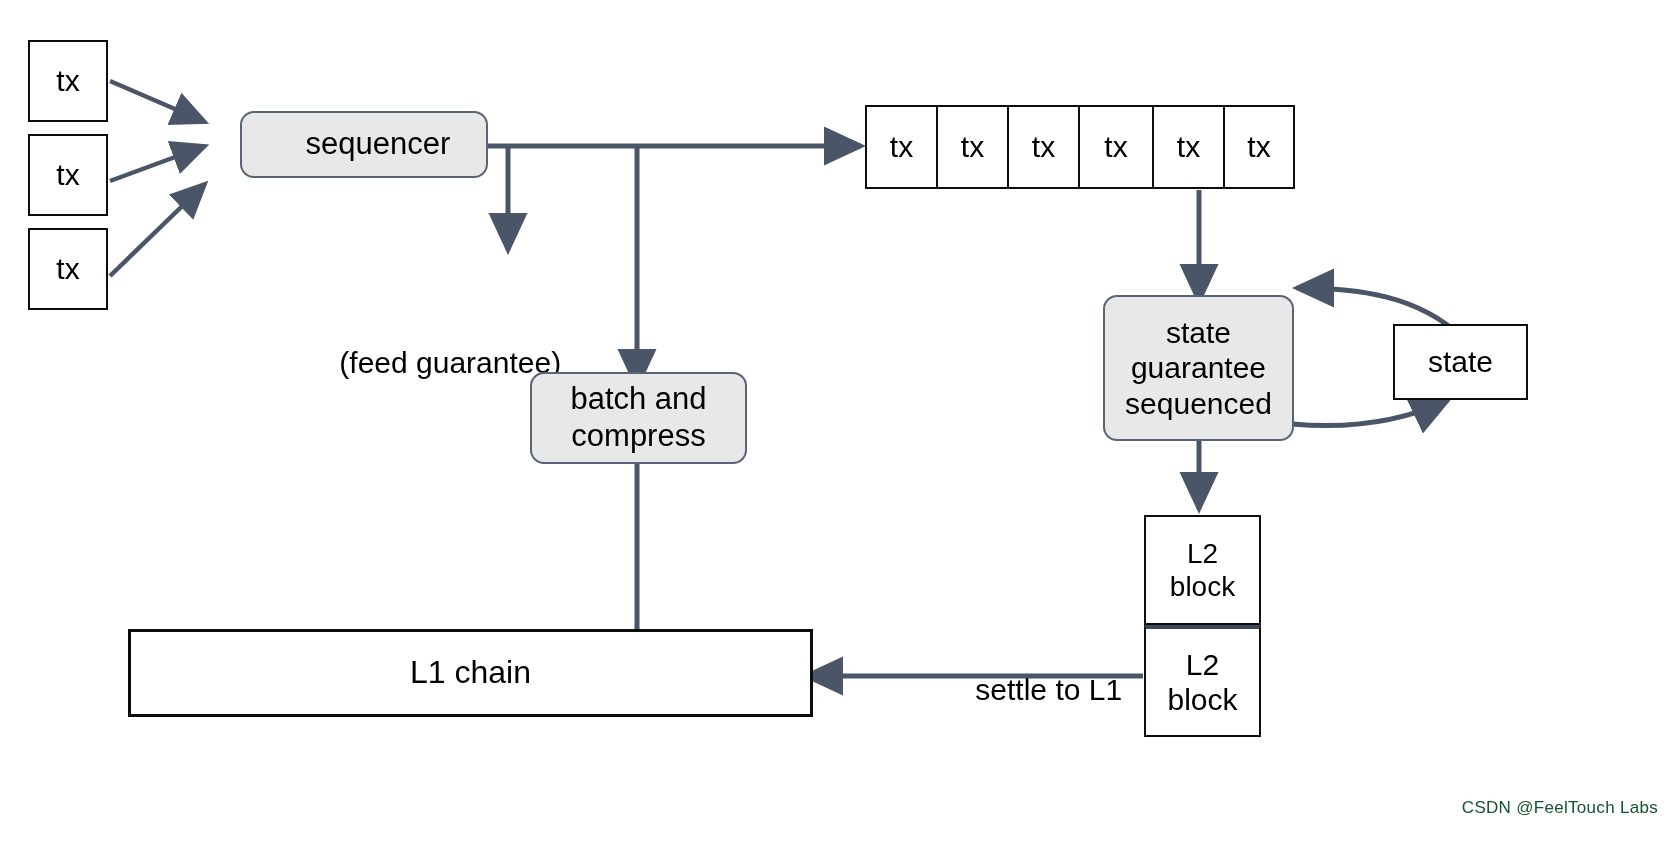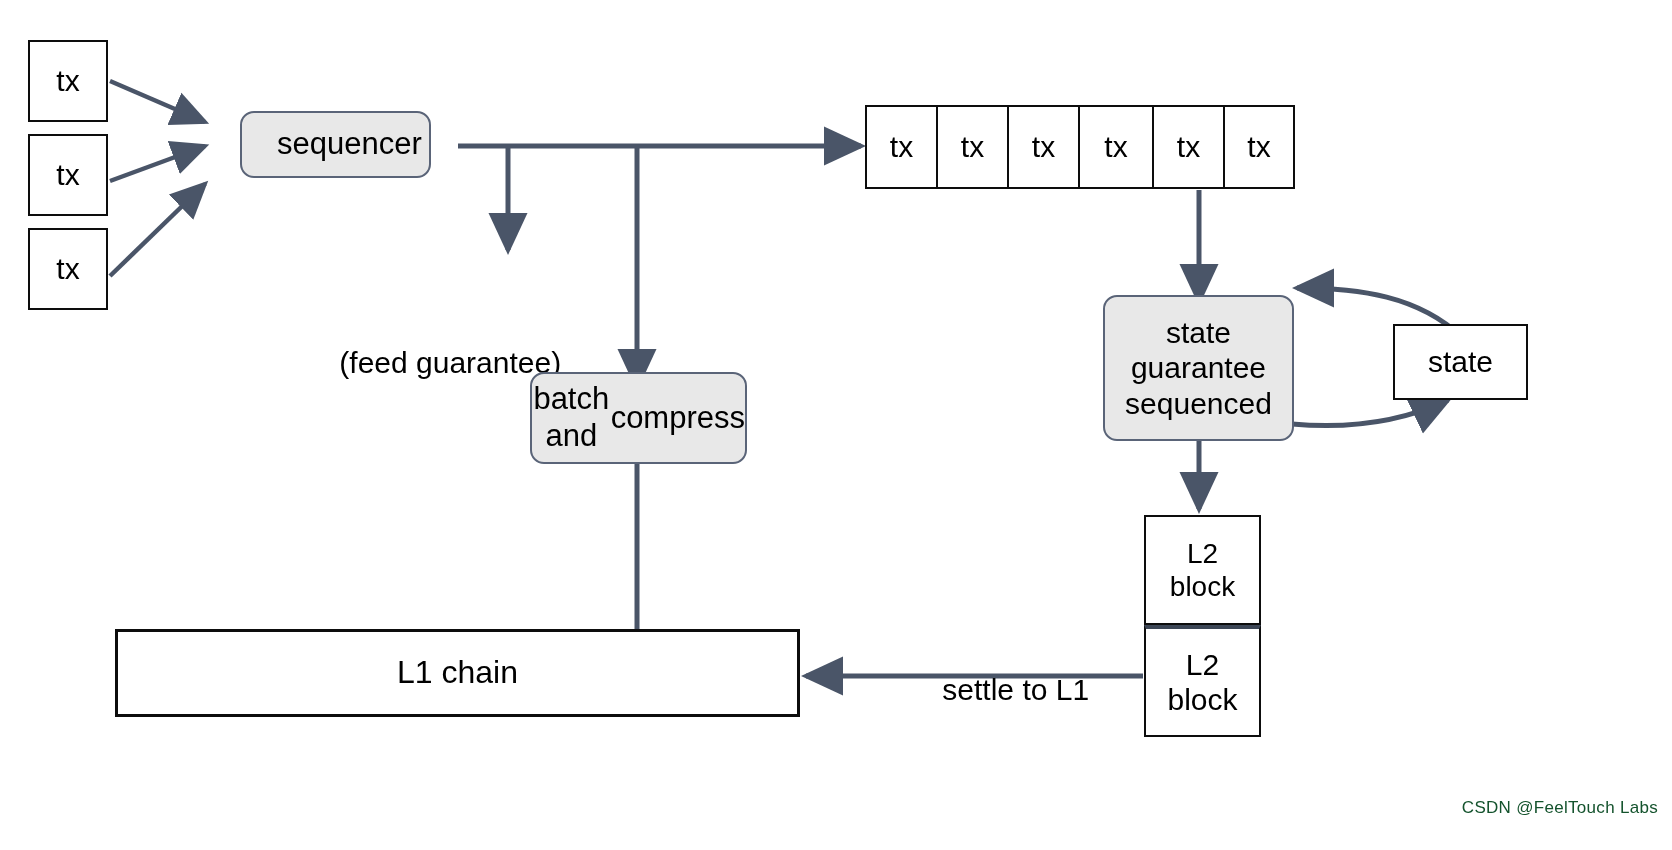--- a/index.html
+++ b/index.html
@@ -126,21 +126,21 @@
   <div class="node box-plain tx-box" style="left:28px; top:40px;">
     <span>tx</span>
   </div>
   <div class="node box-plain tx-box" style="left:28px; top:134px;">
     <span>tx</span>
   </div>
   <div class="node box-plain tx-box" style="left:28px; top:228px;">
     <span>tx</span>
   </div>
 
-  <div class="node box-round" style="left:240px; top:111px; width:191px; height:67px; font-size:31px;padding-left:28px;">
+  <div class="node box-round" style="left:240px; top:111px; width:248px; height:67px; font-size:31px;padding-left:28px;">
     <span>sequencer</span>
   </div>
 
   <div class="label" style="left:306px; top:306px;">
     <span>(feed guarantee)</span>
   </div>
 
   <div class="label" style="left:913px; top:62px;">
     <span>sequenced txs</span>
   </div>
@@ -159,21 +159,21 @@
       <span>tx</span>
     </div>
     <div class="seq-cell" style="width:73px;">
       <span>tx</span>
     </div>
     <div class="seq-cell" style="width:72px;">
       <span>tx</span>
     </div>
   </div>
 
-  <div class="node box-round" style="left:530px; top:372px; width:217px; height:92px; font-size:31px; flex-direction:row;">
+  <div class="node box-round" style="left:530px; top:372px; width:217px; height:92px; font-size:31px; flex-direction:column;">
     <span>batch and</span>
     <span>compress</span>
   </div>
 
   <div class="node box-round" style="left:1103px; top:295px; width:191px; height:146px; font-size:30px; flex-direction:column;">
     <span>state</span>
     <span>guarantee</span>
     <span>sequenced</span>
   </div>
 
@@ -184,25 +184,25 @@
   <div class="node box-plain" style="left:1144px; top:515px; width:117px; height:110px; font-size:28px; flex-direction:column;">
     <span>L2</span>
     <span>block</span>
   </div>
 
   <div class="node box-plain" style="left:1144px; top:625px; width:117px; height:112px; font-size:30px; flex-direction:column; border-top:4px solid #3c4656;">
     <span>L2</span>
     <span>block</span>
   </div>
 
-  <div class="label" style="left:909px; top:633px;">
+  <div class="label" style="left:942px; top:633px;">
     <span>settle to L1</span>
   </div>
 
-  <div class="node box-plain" style="left:115px; top:629px; width:685px; height:88px; font-size:32px; border-width:3px;">
+  <div class="node box-plain" style="left:128px; top:629px; width:685px; height:88px; font-size:32px; border-width:3px;">
     <span>L1 chain</span>
   </div>
 
   <div id="watermark">
     <span>CSDN @FeelTouch Labs</span>
   </div>
 
 </div>
 
 </body></html>

